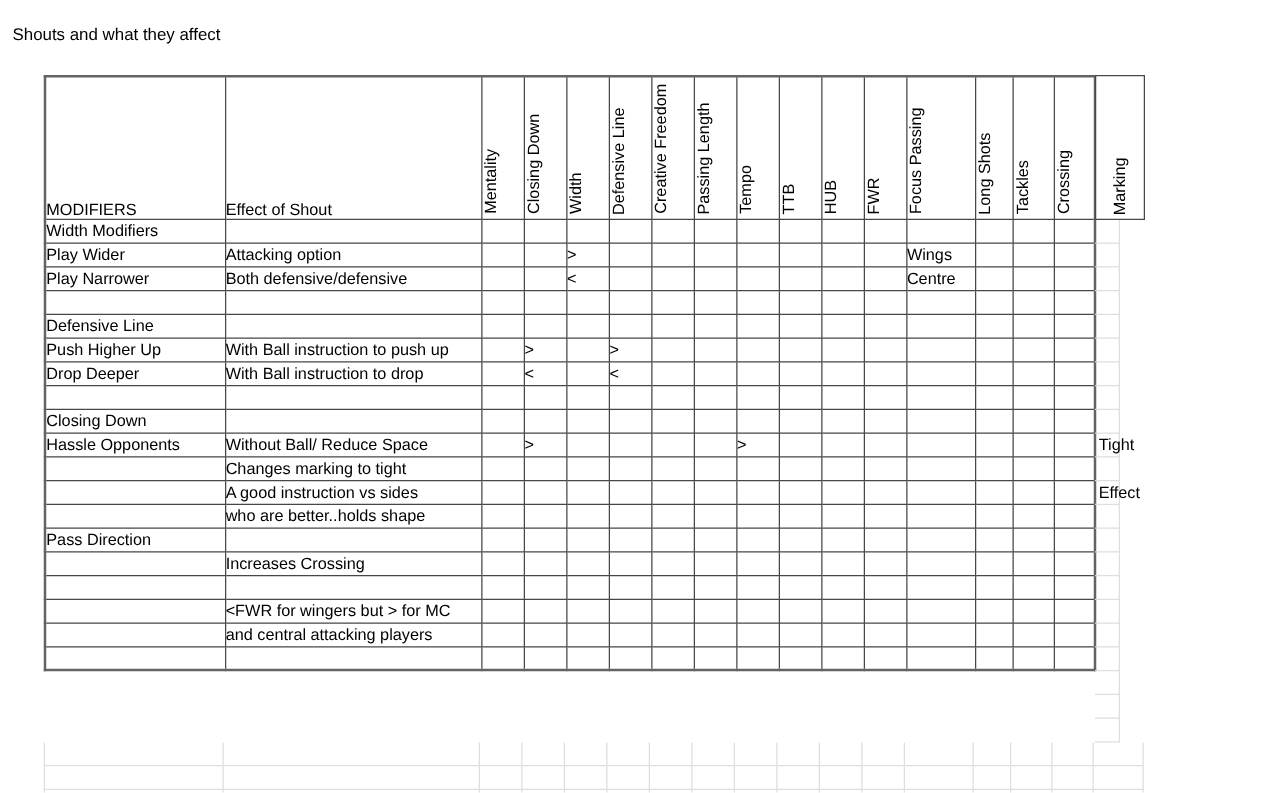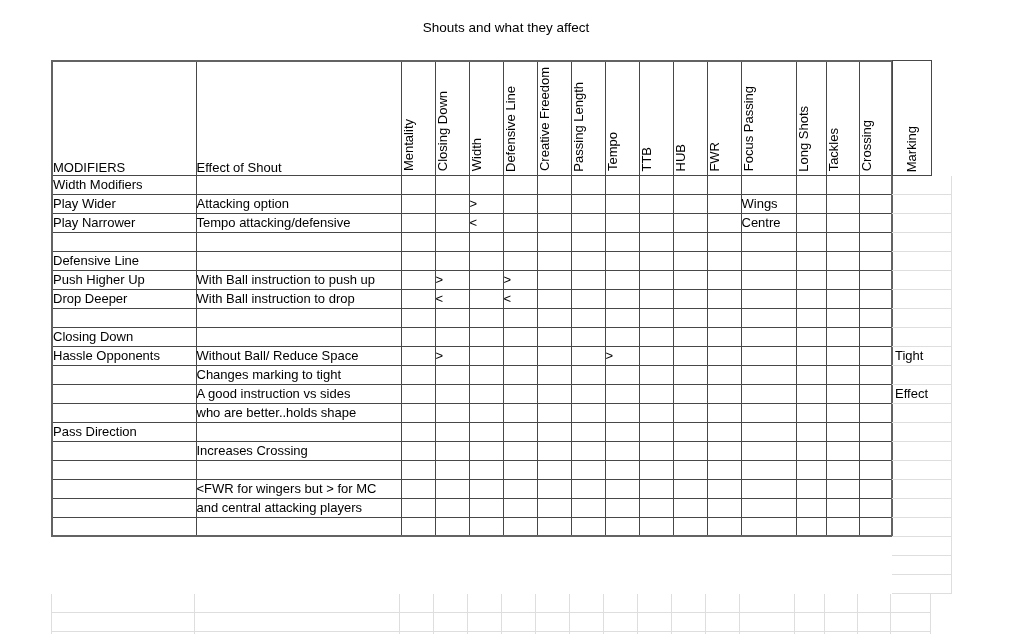--- a/index.html
+++ b/index.html
@@ -9,24 +9,24 @@
     --text:#000000;
     --bg:#ffffff;
   }
   html,body{margin:0;padding:0;}
   body{
     width:1024px;height:634px;position:relative;overflow:hidden;
     background:var(--bg);color:var(--text);
     font-family:"Liberation Sans", sans-serif;
   }
   .title{
-    position:absolute;top:20px;left:0;width:1012px;
-    text-align:center;font-size:13.5px;
-  }
-  .sheet{position:absolute;left:51px;top:60px;}
+    position:absolute;top:20px;left:10px;width:1012px;
+    text-align:left;font-size:13.5px;
+  }
+  .sheet{position:absolute;left:35px;top:60px;}
 
   table.main{
     border-collapse:collapse;table-layout:fixed;width:840px;
     border:2px solid var(--border-outer);
   }
   table.main th, table.main td{
     border:1px solid var(--border-dark);
     font-size:13px;font-weight:400;text-align:left;
     padding:0;box-sizing:border-box;
   }
@@ -42,21 +42,21 @@
   td.bold{font-weight:700;}
 
   .marking{position:absolute;left:841px;top:0;width:40px;}
   .marking-hdr{
     box-sizing:border-box;width:40px;height:116px;
     border:1px solid var(--border-dark);
     display:flex;align-items:flex-end;justify-content:center;
     padding-bottom:3px;background:var(--bg);
   }
   .marking-cell{
-    box-sizing:border-box;width:60px;height:19px;
+    box-sizing:border-box;width:20px;height:19px;
     border-right:1px solid var(--grid-light);
     border-bottom:1px solid var(--grid-light);
     font-size:13px;line-height:18px;padding-left:3px;white-space:nowrap;
   }
   .below{position:absolute;left:0;top:534px;display:grid;}
   .bcell{
     box-sizing:border-box;height:19px;
     border-right:1px solid var(--grid-light);
     border-bottom:1px solid var(--grid-light);
   }
@@ -140,21 +140,21 @@
           <td class="stat"></td>
           <td class="stat"></td>
           <td class="stat"></td>
           <td class="stat">Wings</td>
           <td class="stat"></td>
           <td class="stat"></td>
           <td class="stat"></td>
         </tr>
         <tr>
           <td class="mod">Play Narrower</td>
-          <td class="effect">Tempo attacking/defensive</td>
+          <td class="effect">Both defensive/defensive</td>
           <td class="stat"></td>
           <td class="stat"></td>
           <td class="stat">&lt;</td>
           <td class="stat"></td>
           <td class="stat"></td>
           <td class="stat"></td>
           <td class="stat"></td>
           <td class="stat"></td>
           <td class="stat"></td>
           <td class="stat"></td>

